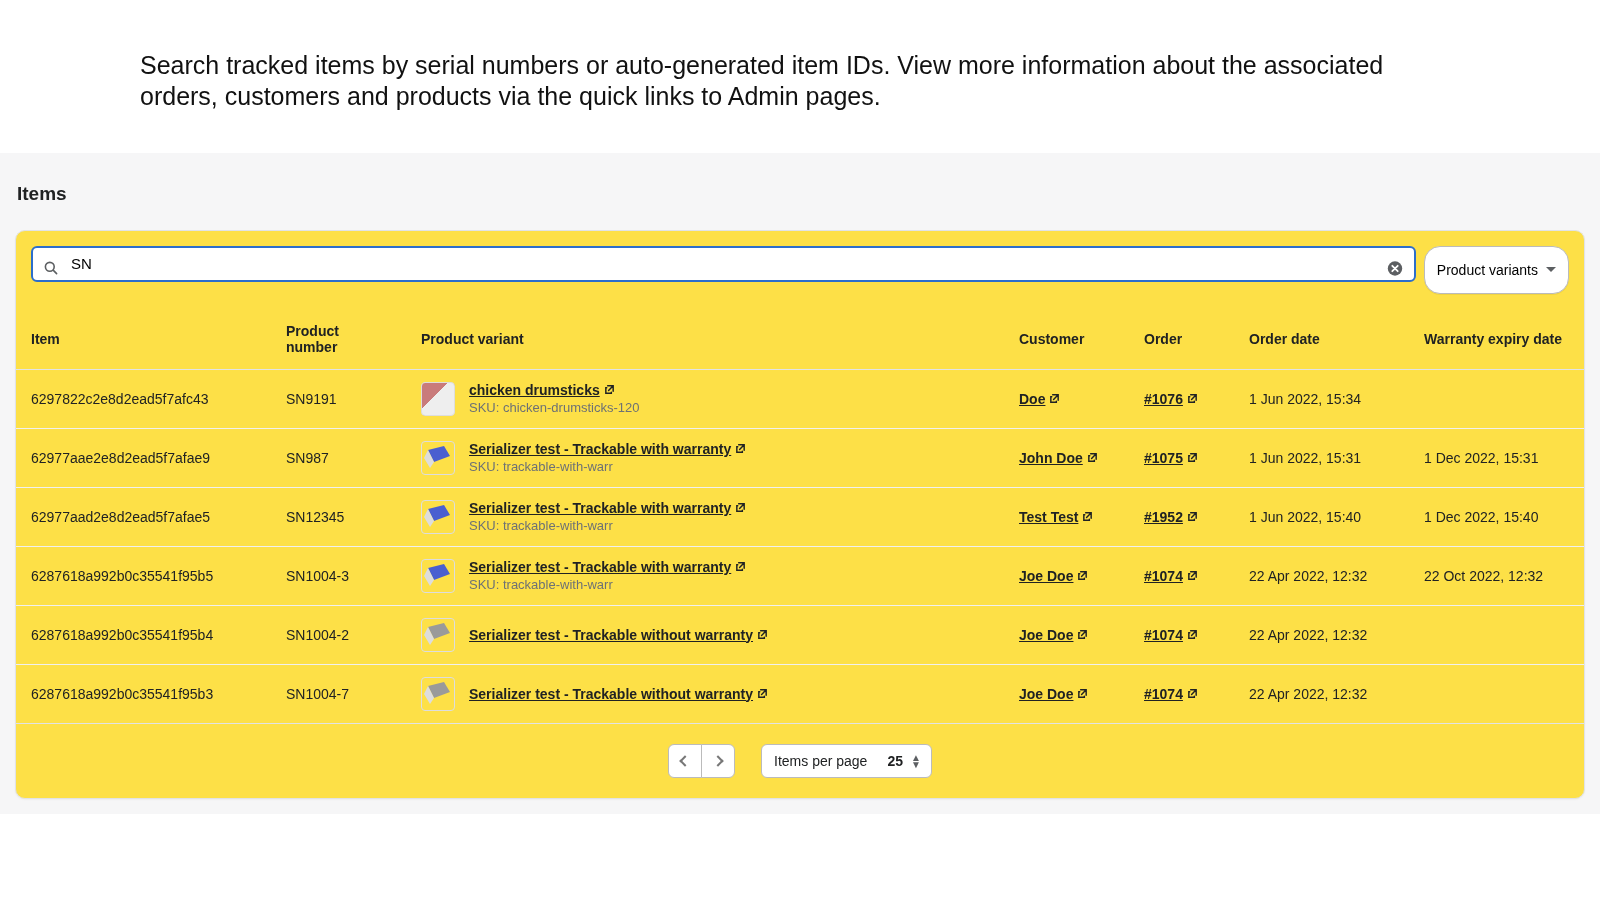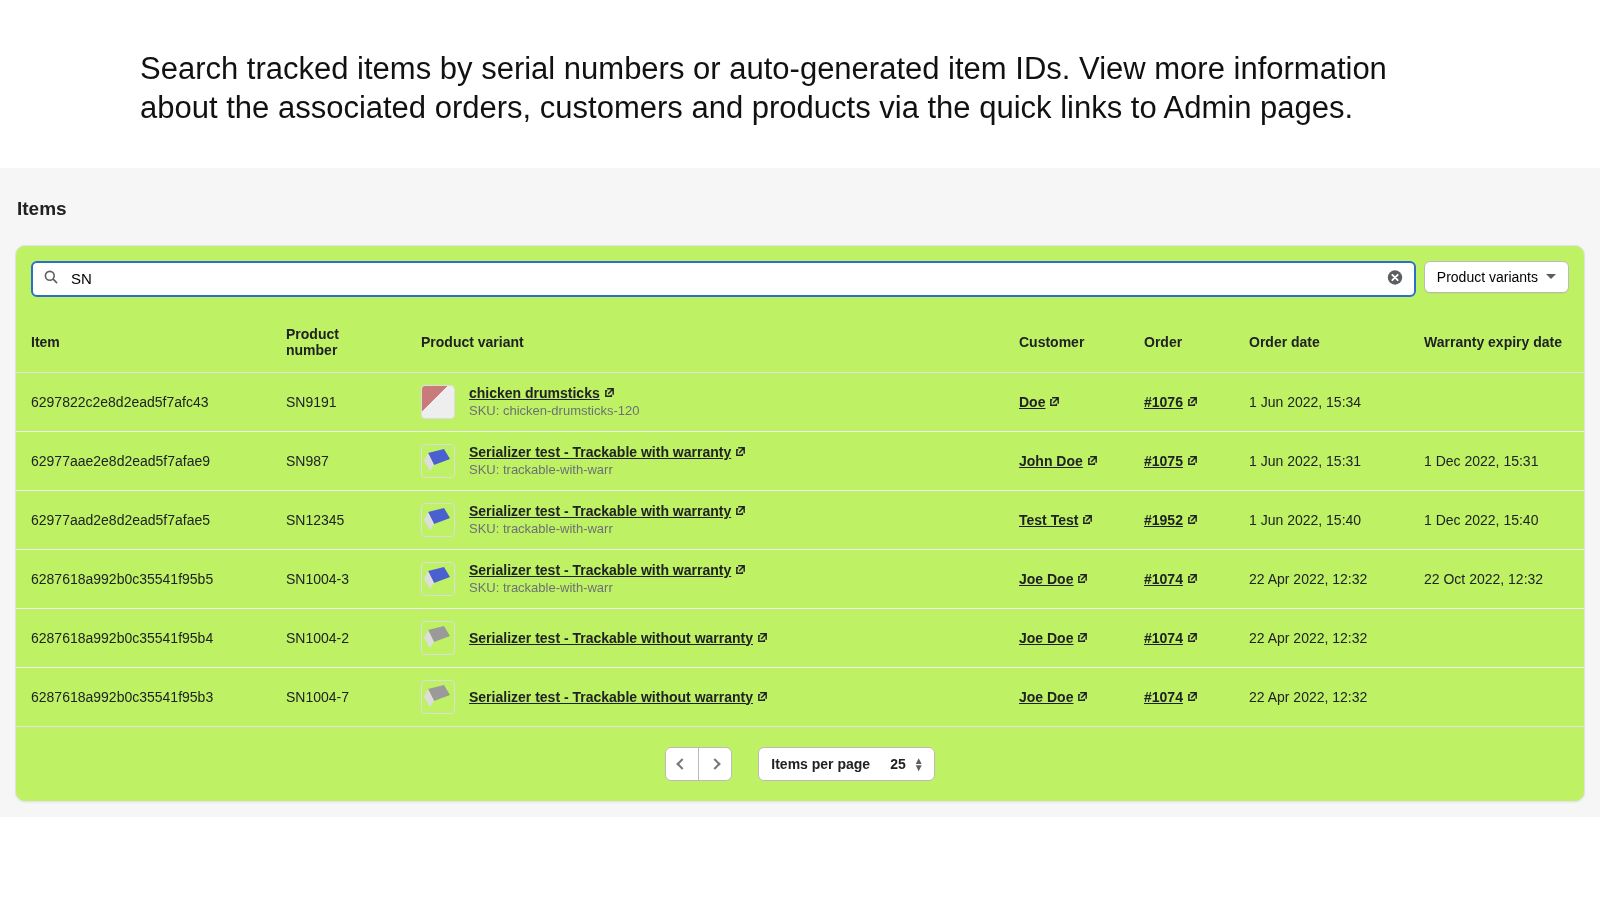--- a/index.html
+++ b/index.html
@@ -1,50 +1,50 @@
 <!DOCTYPE html>
 <html><head>
 <meta charset="utf-8">
 <style>
   * { box-sizing: border-box; margin: 0; padding: 0; }
   body { font-family: -apple-system, BlinkMacSystemFont, "Segoe UI", Helvetica, Arial, sans-serif; color: #202223; background: #fff; }
   .hero { padding: 38px 140px 40px 140px; }
   .hero h1 { font-size: 60px; font-weight: 700; text-align: center; letter-spacing: -1px; }
-  .hero p { font-size: 31px; line-height: 1.25; margin-top: 12px; color: #111; }
+  .hero p { font-size: 25px; line-height: 1.25; margin-top: 12px; color: #111; }
   .section { background: #f6f6f7; padding: 30px 15px 15px 15px; }
   .section-title { font-size: 19px; font-weight: 600; margin-bottom: 25px; padding-left: 2px; }
-  .card { background: #bef264; border: 1px solid #e1e3e5; border-radius: 10px; box-shadow: 0 1px 2px rgba(0,0,0,0.04); overflow: hidden; }
+  .card { background: #fde047; border: 1px solid #e1e3e5; border-radius: 10px; box-shadow: 0 1px 2px rgba(0,0,0,0.04); overflow: hidden; }
   .toolbar { display: flex; gap: 8px; padding: 15px; }
   .searchwrap { position: relative; flex: 1; }
   .search-input { width: 100%; height: 36px; border: 2px solid #2c6ecb; border-radius: 6px; padding: 0 36px 0 38px; font-size: 15px; outline: none; }
   .search-icon { position: absolute; left: 12px; top: 50%; transform: translateY(-50%); color: #5c5f62; }
   .clear-btn { position: absolute; right: 8px; top: 50%; transform: translateY(-50%); background: none; border: none; cursor: pointer; color: #5c5f62; padding: 4px; display: flex; }
   .clear-btn svg { width: 18px; height: 18px; }
-  .filter-btn { height: 32px; border: 1px solid #bbb; background: #fff; border-radius: 6px; padding: 0 12px; font-size: 14px; display: flex; align-items: center; gap: 8px; cursor: pointer; box-shadow: 0 1px 0 rgba(0,0,0,0.05); }
+  .filter-btn { height: 48px; border: 1px solid #bbb; background: #fff; border-radius: 16px; padding: 0 12px; font-size: 14px; display: flex; align-items: center; gap: 8px; cursor: pointer; box-shadow: 0 1px 0 rgba(0,0,0,0.05); }
   .tri-down { width: 0; height: 0; border-left: 5px solid transparent; border-right: 5px solid transparent; border-top: 5px solid #5c5f62; }
 
   table { width: 100%; border-collapse: collapse; }
   thead th { text-align: left; font-size: 14px; font-weight: 600; padding: 14px 15px; border-bottom: 1px solid #e1e3e5; }
   tbody td { font-size: 14px; padding: 12px 15px; border-bottom: 1px solid #f0f0f0; vertical-align: middle; }
   tbody tr:last-child td { border-bottom: 1px solid #e1e3e5; }
   .link { text-decoration: underline; font-weight: 600; cursor: pointer; }
   .ext-icon { width: 11px; height: 11px; margin-left: 4px; display: inline-block; vertical-align: baseline; }
   .prodcell { display: flex; align-items: center; gap: 14px; }
   .thumb { width: 34px; height: 34px; border: 1px solid #ddd; border-radius: 4px; flex-shrink: 0; display: flex; align-items: center; justify-content: center; overflow: hidden; }
   .sku { color: #6d7175; font-size: 13px; margin-top: 2px; }
 
   .col-item { width: 255px; }
   .col-serial { width: 135px; }
   .col-product { width: auto; }
   .col-customer { width: 125px; }
   .col-order { width: 105px; }
   .col-orderdate { width: 175px; }
   .col-warranty { width: 175px; }
 
-  .pager { display: flex; justify-content: center; align-items: flex-start; gap: 26px; padding: 20px 0; font-weight: bold; }
+  .pager { display: flex; justify-content: center; align-items: flex-start; gap: 26px; padding: 20px 0; }
   .pagebtns { display: flex; }
   .pagebtn { width: 34px; height: 34px; border: 1px solid #bbb; background: #fff; display: flex; align-items: center; justify-content: center; cursor: pointer; }
   .pagebtn:first-child { border-radius: 6px 0 0 6px; }
   .pagebtn:last-child { border-radius: 0 6px 6px 0; margin-left: -1px; }
   .chev { width: 8px; height: 8px; border-right: 2px solid #777; border-bottom: 2px solid #777; }
   .chev.left { transform: rotate(135deg); }
   .chev.right { transform: rotate(-45deg); }
   .perpage { height: 34px; border: 1px solid #bbb; border-radius: 6px; background: #fff; padding: 0 28px 0 12px; font-size: 14px; display: flex; align-items: center; position: relative; cursor: pointer; }
   .perpage strong { margin-left: 20px; }
   .sortarr { position: absolute; right: 10px; top: 50%; transform: translateY(-50%); font-size: 10px; line-height: 7px; color: #5c5f62; }

